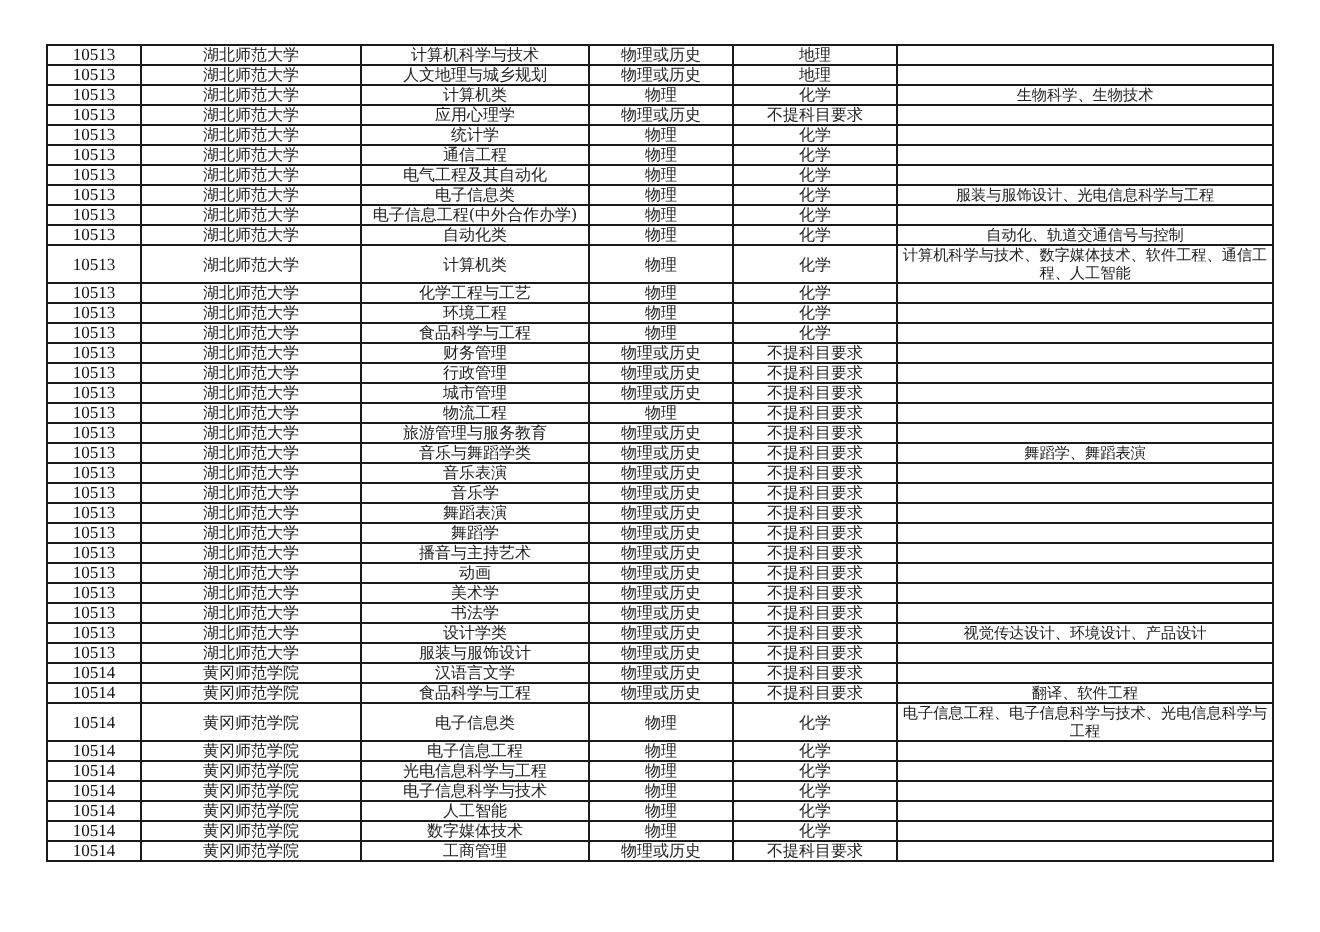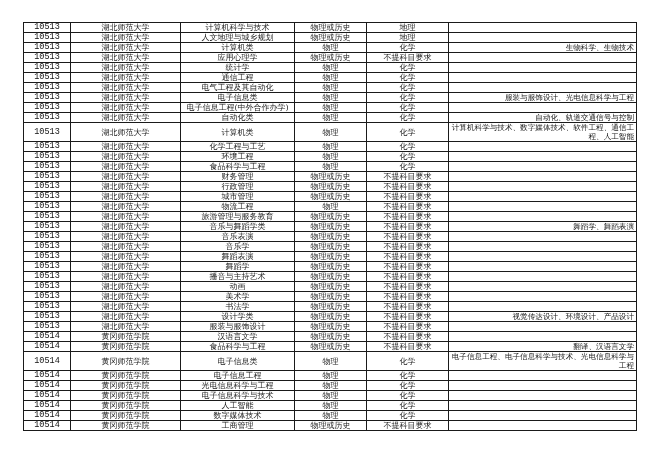--- a/index.html
+++ b/index.html
@@ -14,23 +14,23 @@
     border: 1px solid #1a1a1a;
     padding: 0 2px;
     height: 9px;
     line-height: 9px;
     white-space: nowrap;
     overflow: hidden;
     text-align: center;
     vertical-align: middle;
   }
   .sheet tr.tall td { height: 18px; }
-  .sheet td.code { font-family: Liberation Mono, monospace; font-size: 8.5px; color: #111; }
+  .sheet td.code { font-family: Liberation Serif, serif; font-size: 8.5px; color: #111; }
   .sheet td.note {
-    text-align: right; white-space: normal; line-height: 9px;
+    text-align: center; white-space: normal; line-height: 9px;
     vertical-align: top; font-size: 7.6px;
   }
   .sheet tr:not(.tall) td.note { vertical-align: middle; white-space: nowrap; }
   col.c1 { width: 47px; }
   col.c2 { width: 110px; }
   col.c3 { width: 114px; }
   col.c4 { width: 72px; }
   col.c5 { width: 82px; }
   col.c6 { width: 188px; }
 </style>
@@ -294,21 +294,21 @@
     <td>物理或历史</td>
     <td>不提科目要求</td>
     <td class="note"></td>
   </tr>
       <tr>
     <td class="code">10514</td>
     <td>黄冈师范学院</td>
     <td>食品科学与工程</td>
     <td>物理或历史</td>
     <td>不提科目要求</td>
-    <td class="note">翻译、汉语言文学</td>
+    <td class="note">翻译、软件工程</td>
   </tr>
       <tr class="tall">
     <td class="code">10514</td>
     <td>黄冈师范学院</td>
     <td>电子信息类</td>
     <td>物理</td>
     <td>化学</td>
     <td class="note">电子信息工程、电子信息科学与技术、光电信息科学与工程</td>
   </tr>
       <tr>

